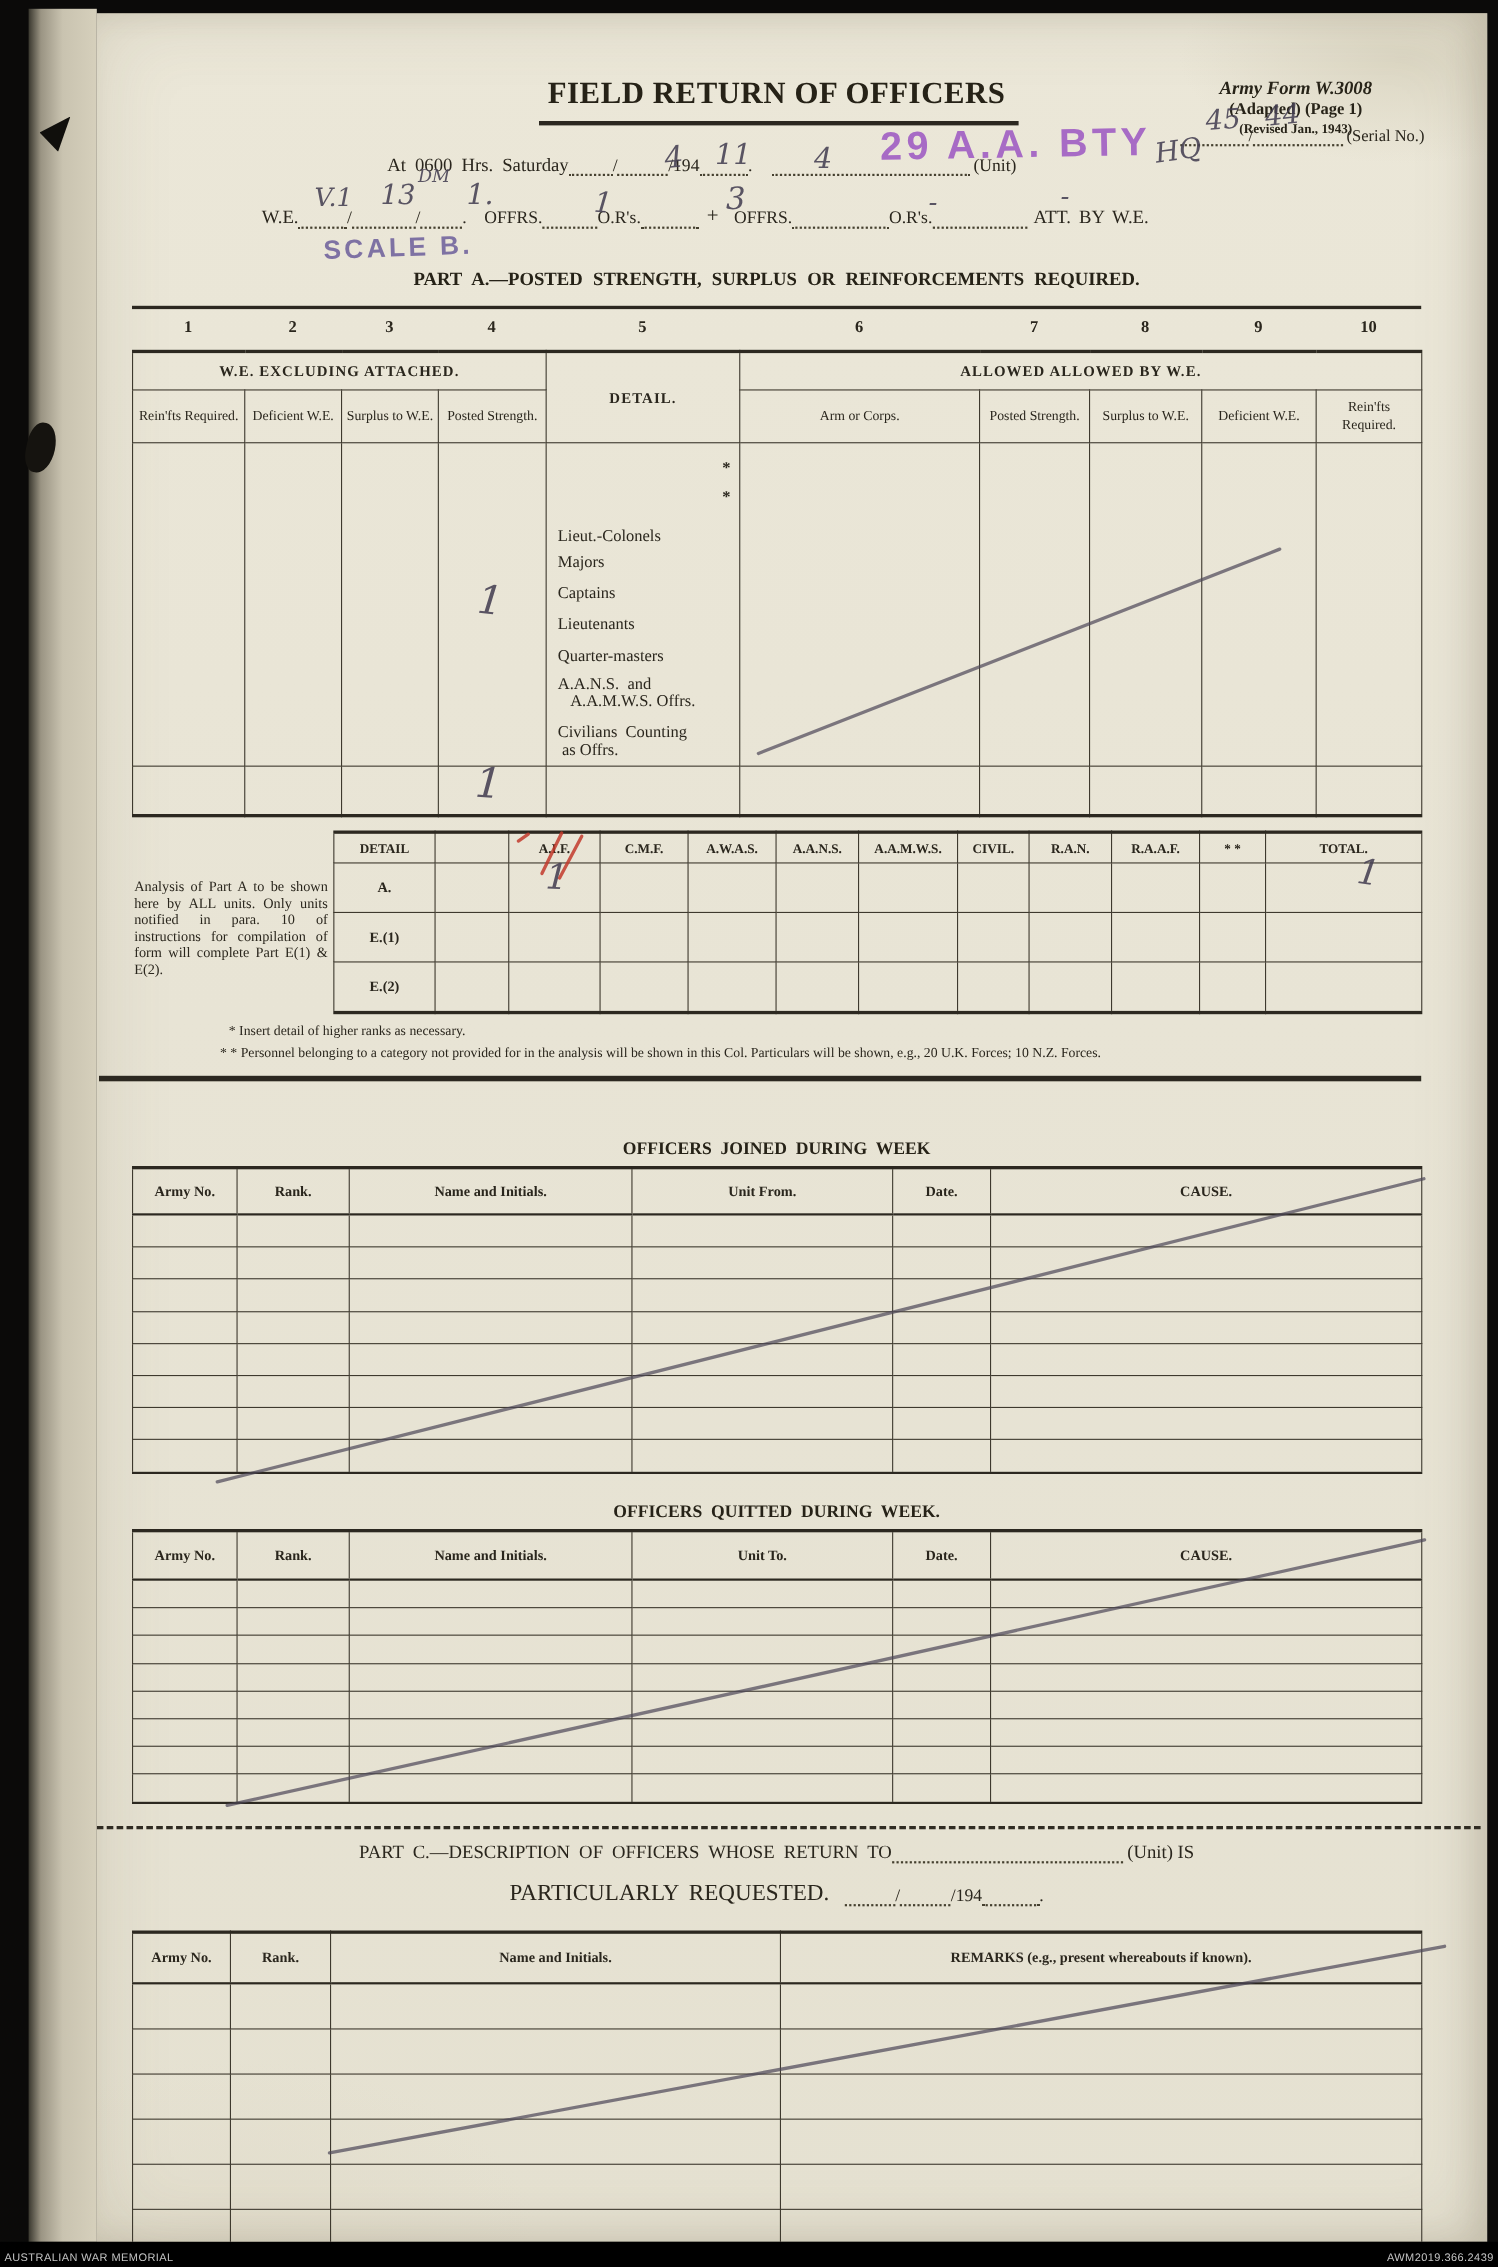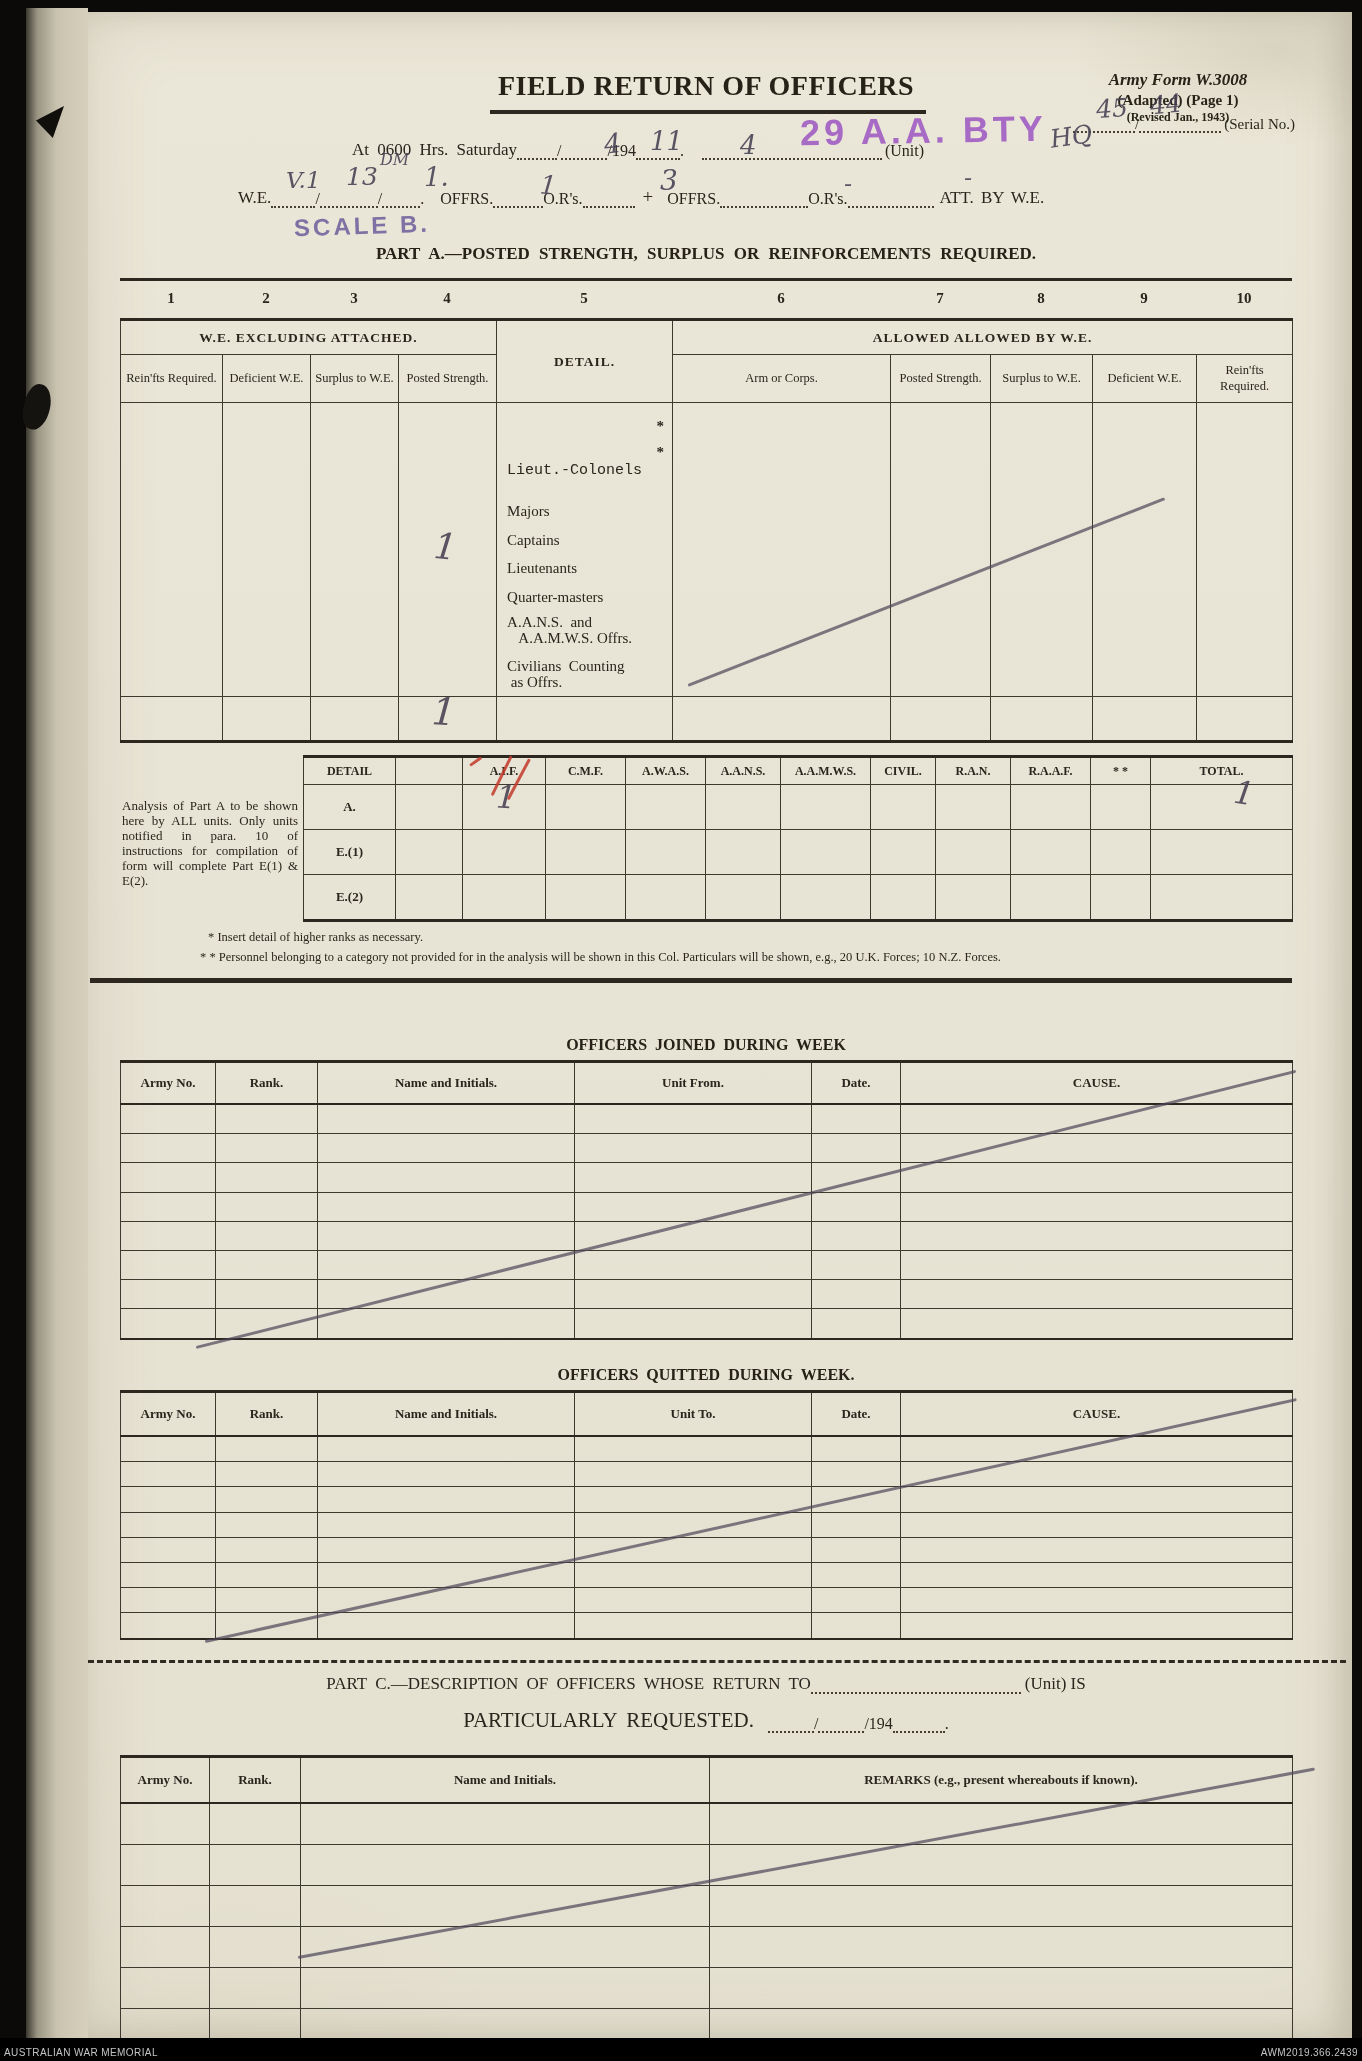--- a/index.html
+++ b/index.html
@@ -184,21 +184,21 @@
         <td>Rein'fts Required.</td>
       </tr>
       <tr class="pa-body">
         <td></td>
         <td></td>
         <td></td>
         <td></td>
         <td class="detail-cell">
           <div class="ditem ast" style="top:16px;">*</div>
           <div class="ditem ast" style="top:42px;">*</div>
-          <div class="ditem" style="top:60px;font-family:Liberation Mono, monospace;">Lieut.-Colonels</div>
+          <div class="ditem" style="top:78px;">Lieut.-Colonels</div>
           <div class="ditem" style="top:101px;">Majors</div>
           <div class="ditem" style="top:130px;">Captains</div>
           <div class="ditem" style="top:158px;">Lieutenants</div>
           <div class="ditem" style="top:187px;">Quarter-masters</div>
           <div class="ditem" style="top:212px;">A.A.N.S.  and
    A.A.M.W.S. Offrs.</div>
           <div class="ditem" style="top:256px;">Civilians  Counting
  as Offrs.</div>
         </td>
         <td></td>

